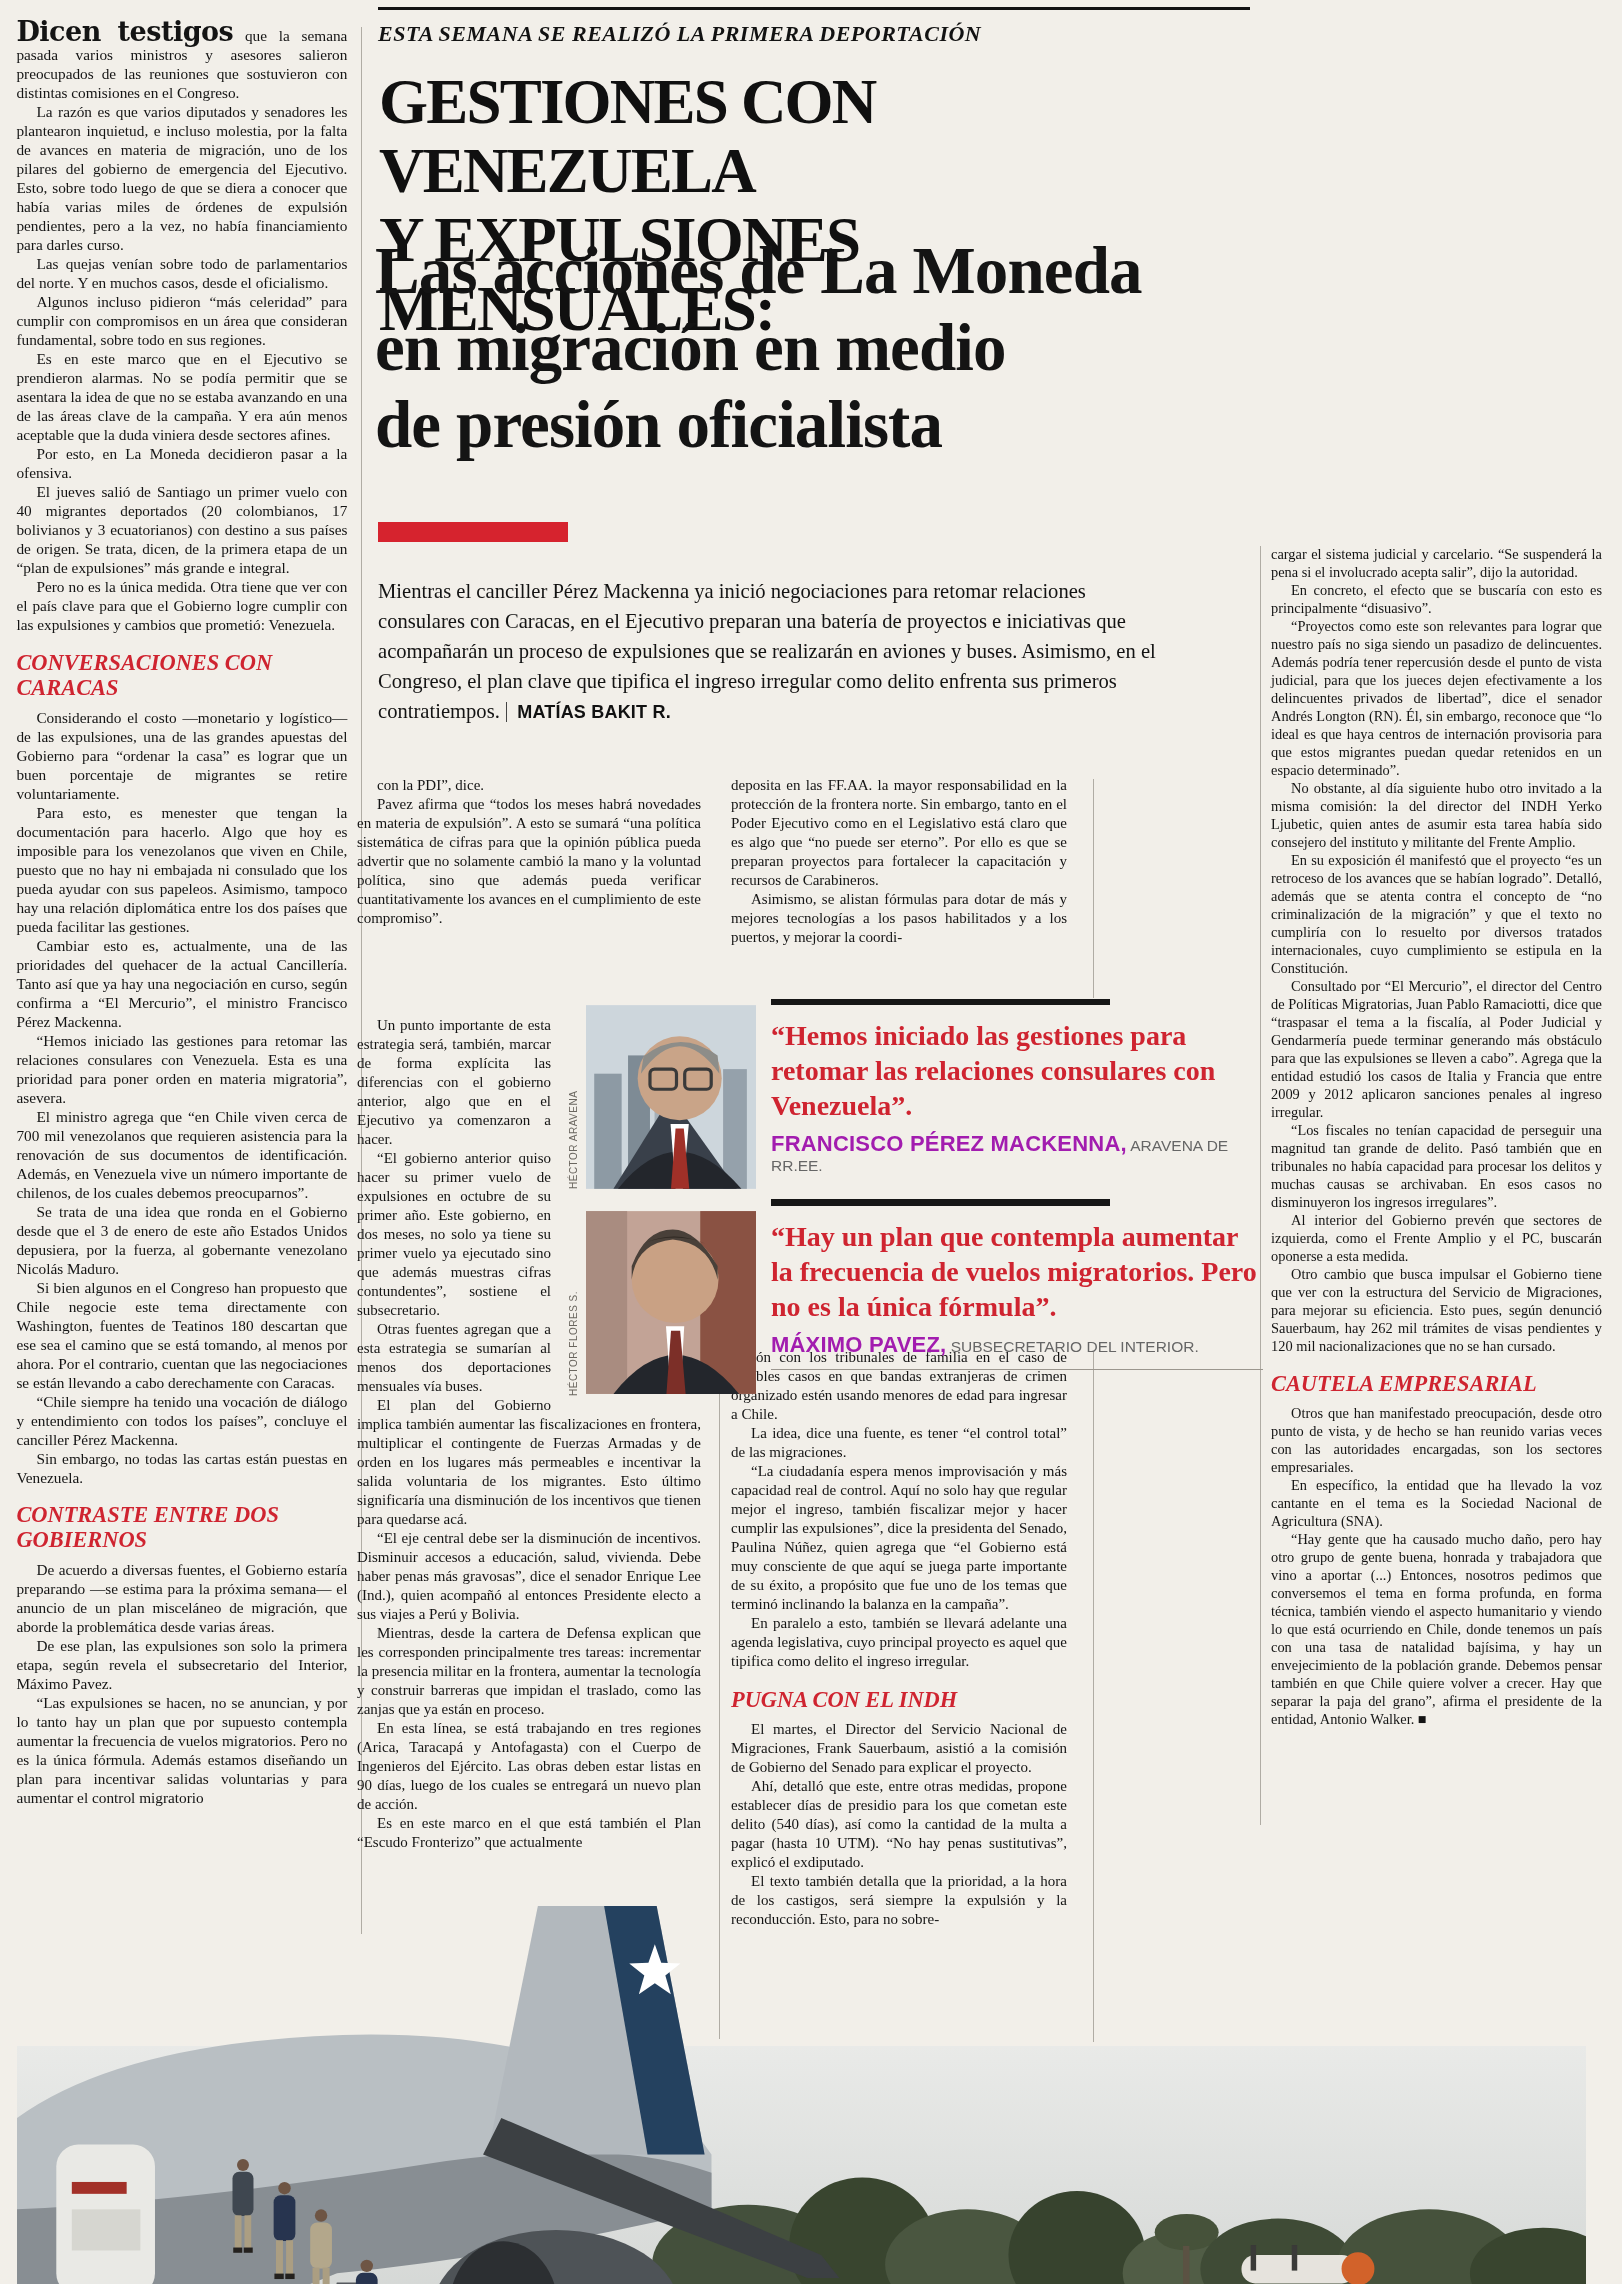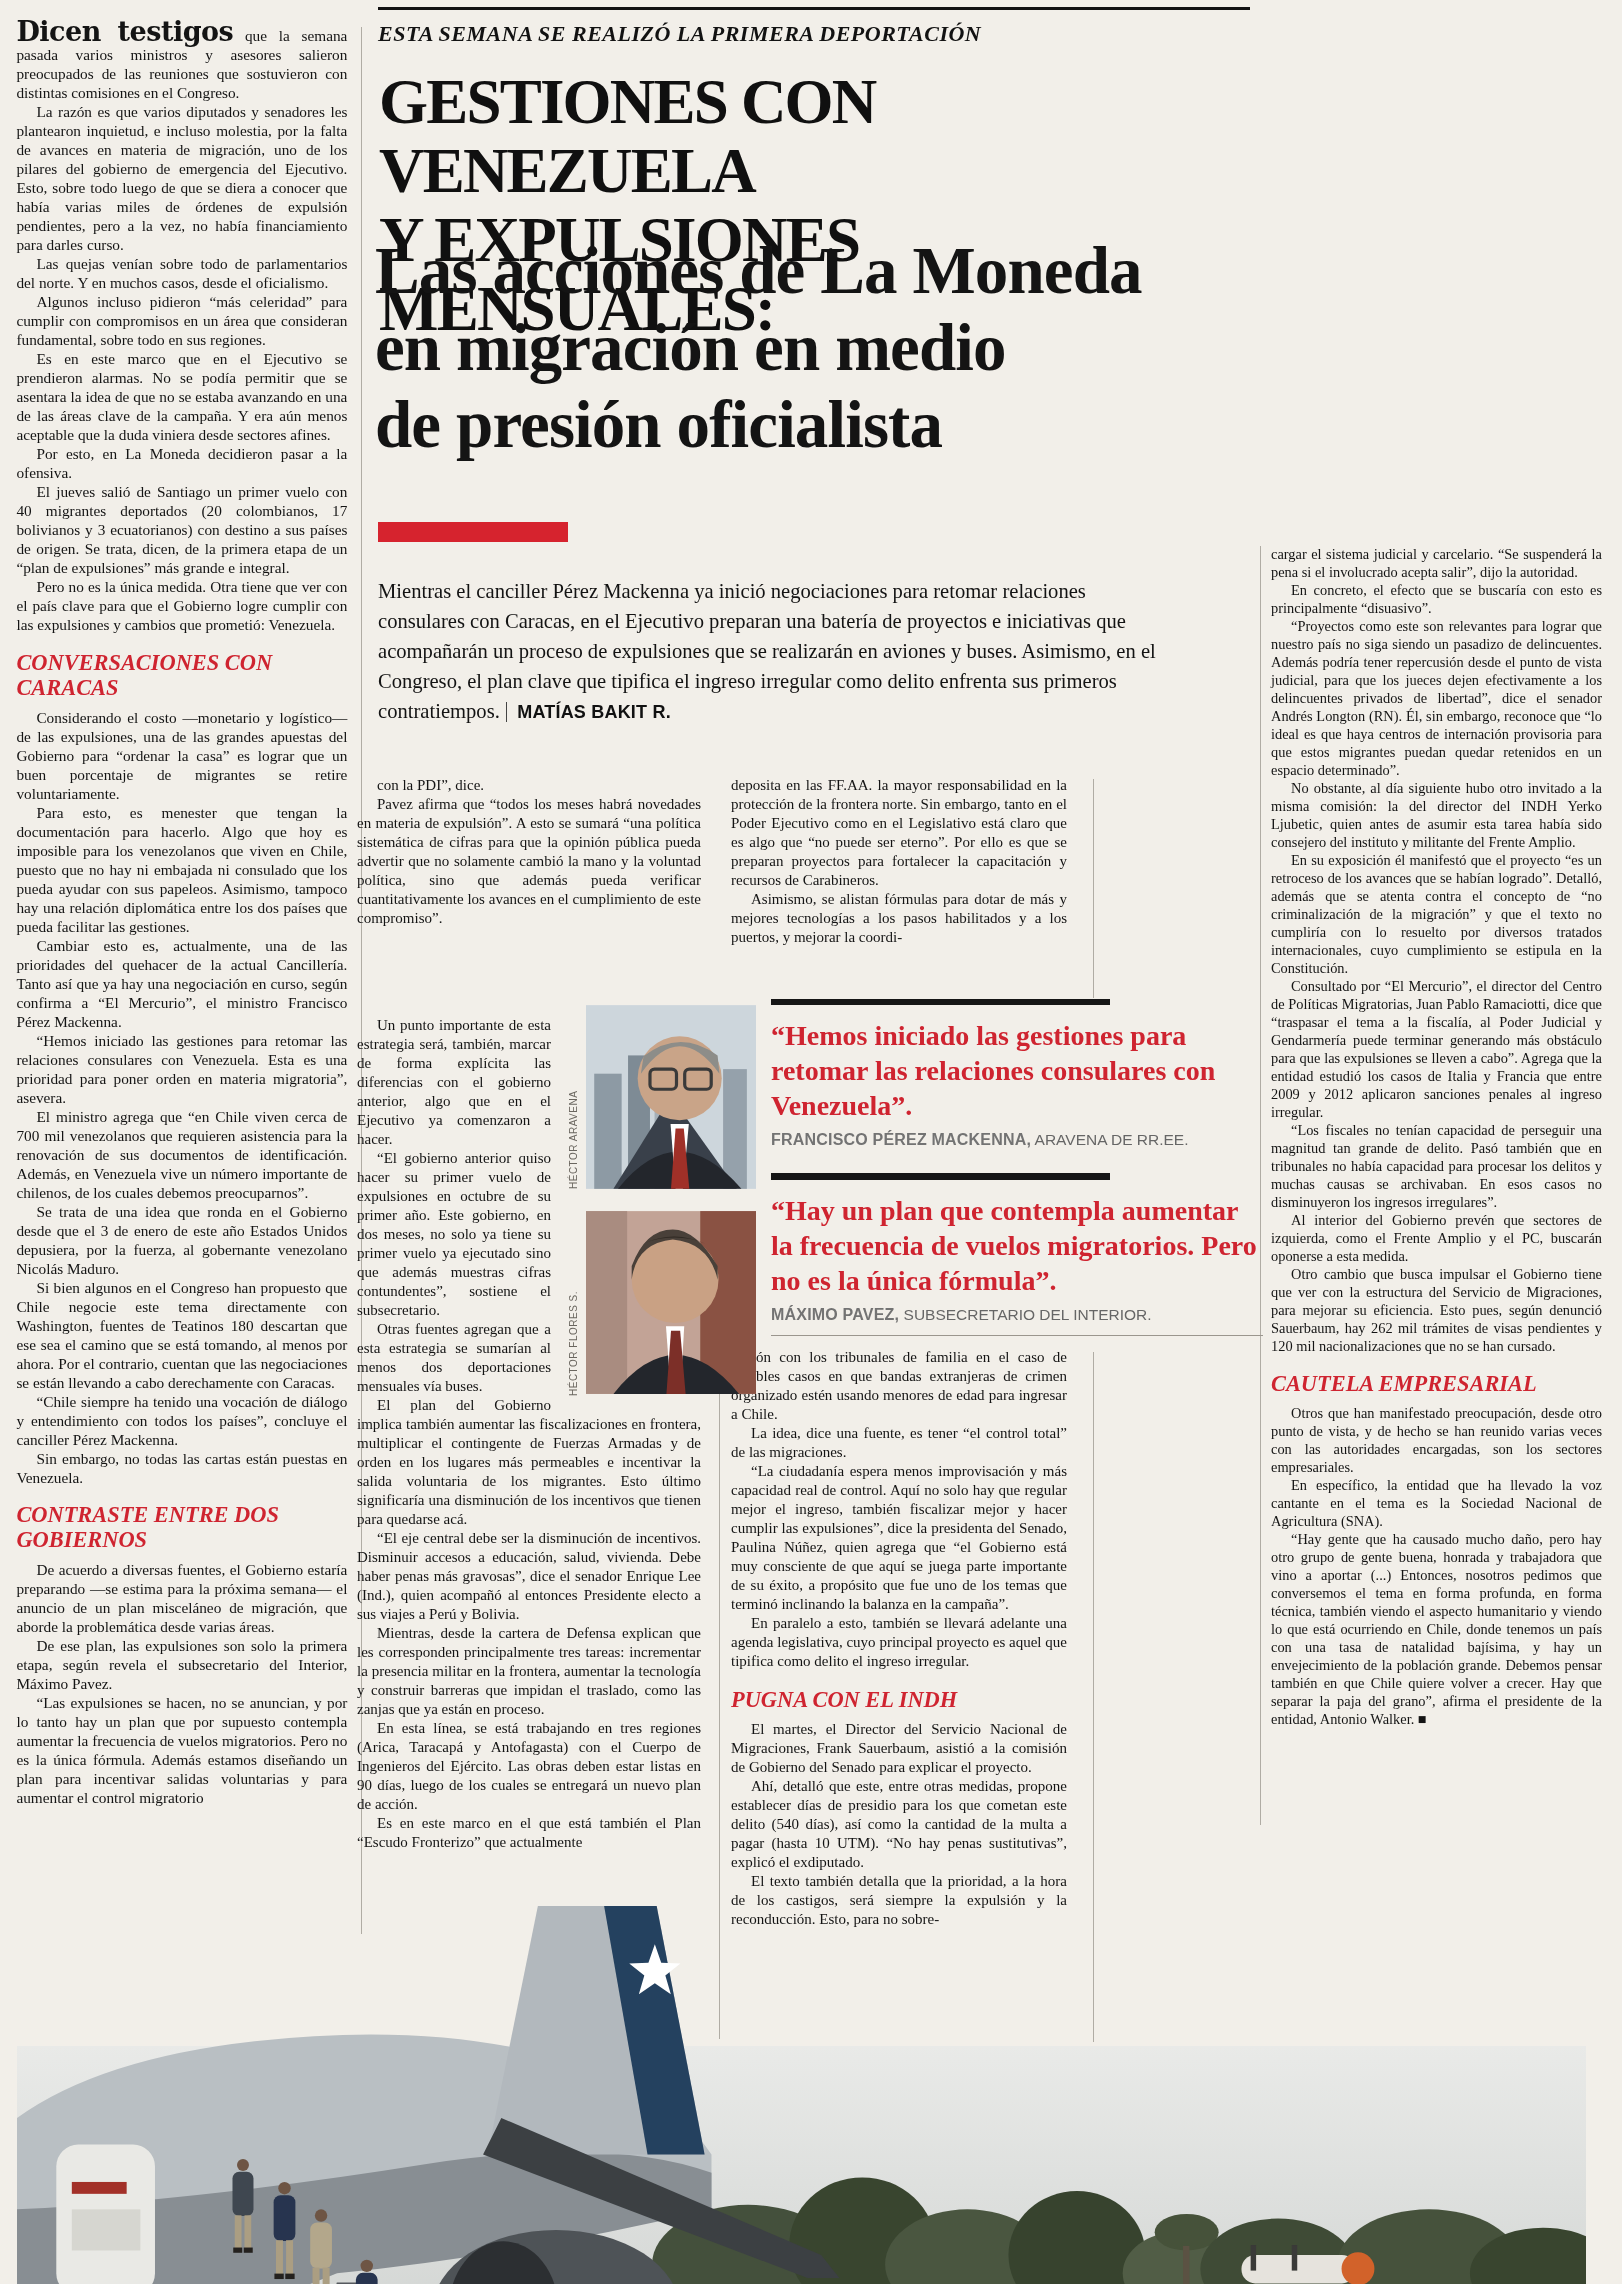--- a/index.html
+++ b/index.html
@@ -31,21 +31,21 @@
   #col3-top{left:731px;top:776px;width:336px;font-size:15px;line-height:19px;}
   #col3-bottom{left:731px;top:1348px;width:336px;font-size:15px;line-height:19px;}
   #right-col{left:1271px;top:545px;width:331px;font-size:14.4px;line-height:18px;}
   
   .vrule{position:absolute;width:0.9px;background:#b0aca4;}
   
   #quotes{position:absolute;left:771px;top:999px;width:492px;}
   .quote-bar{width:339px;height:6.4px;background:#161616;margin-bottom:12.8px;}
   .quote-text{font-weight:700;font-size:28px;line-height:35px;color:#cf2430;margin:0 0 8.2px 0;}
   .quote-attrib{font-family:"Liberation Sans",sans-serif;font-size:15.5px;color:#666;margin:0 0 24px 0;}
-  .quote-attrib b{color:#737373;font-size:16px;letter-spacing:0.2px;}
+  .quote-attrib b{color:#a21caf;font-size:22px;letter-spacing:0.2px;}
   .quote-endrule{width:492px;height:1.4px;background:#9b968e;margin-top:2.7px;}
   
   .portrait{position:absolute;width:170px;overflow:hidden;}
   .pcredit{position:absolute;width:13.7px;font-family:"Liberation Sans",sans-serif;font-size:10px;color:#6a665f;
            writing-mode:vertical-rl;transform:rotate(180deg);text-align:left;letter-spacing:0.5px;}
   
   #main-photo{position:absolute;left:17.4px;top:2046px;width:1569px;height:773px;}
   #main-photo svg{position:absolute;left:0;top:-184px;}
 </style>
 </head>

